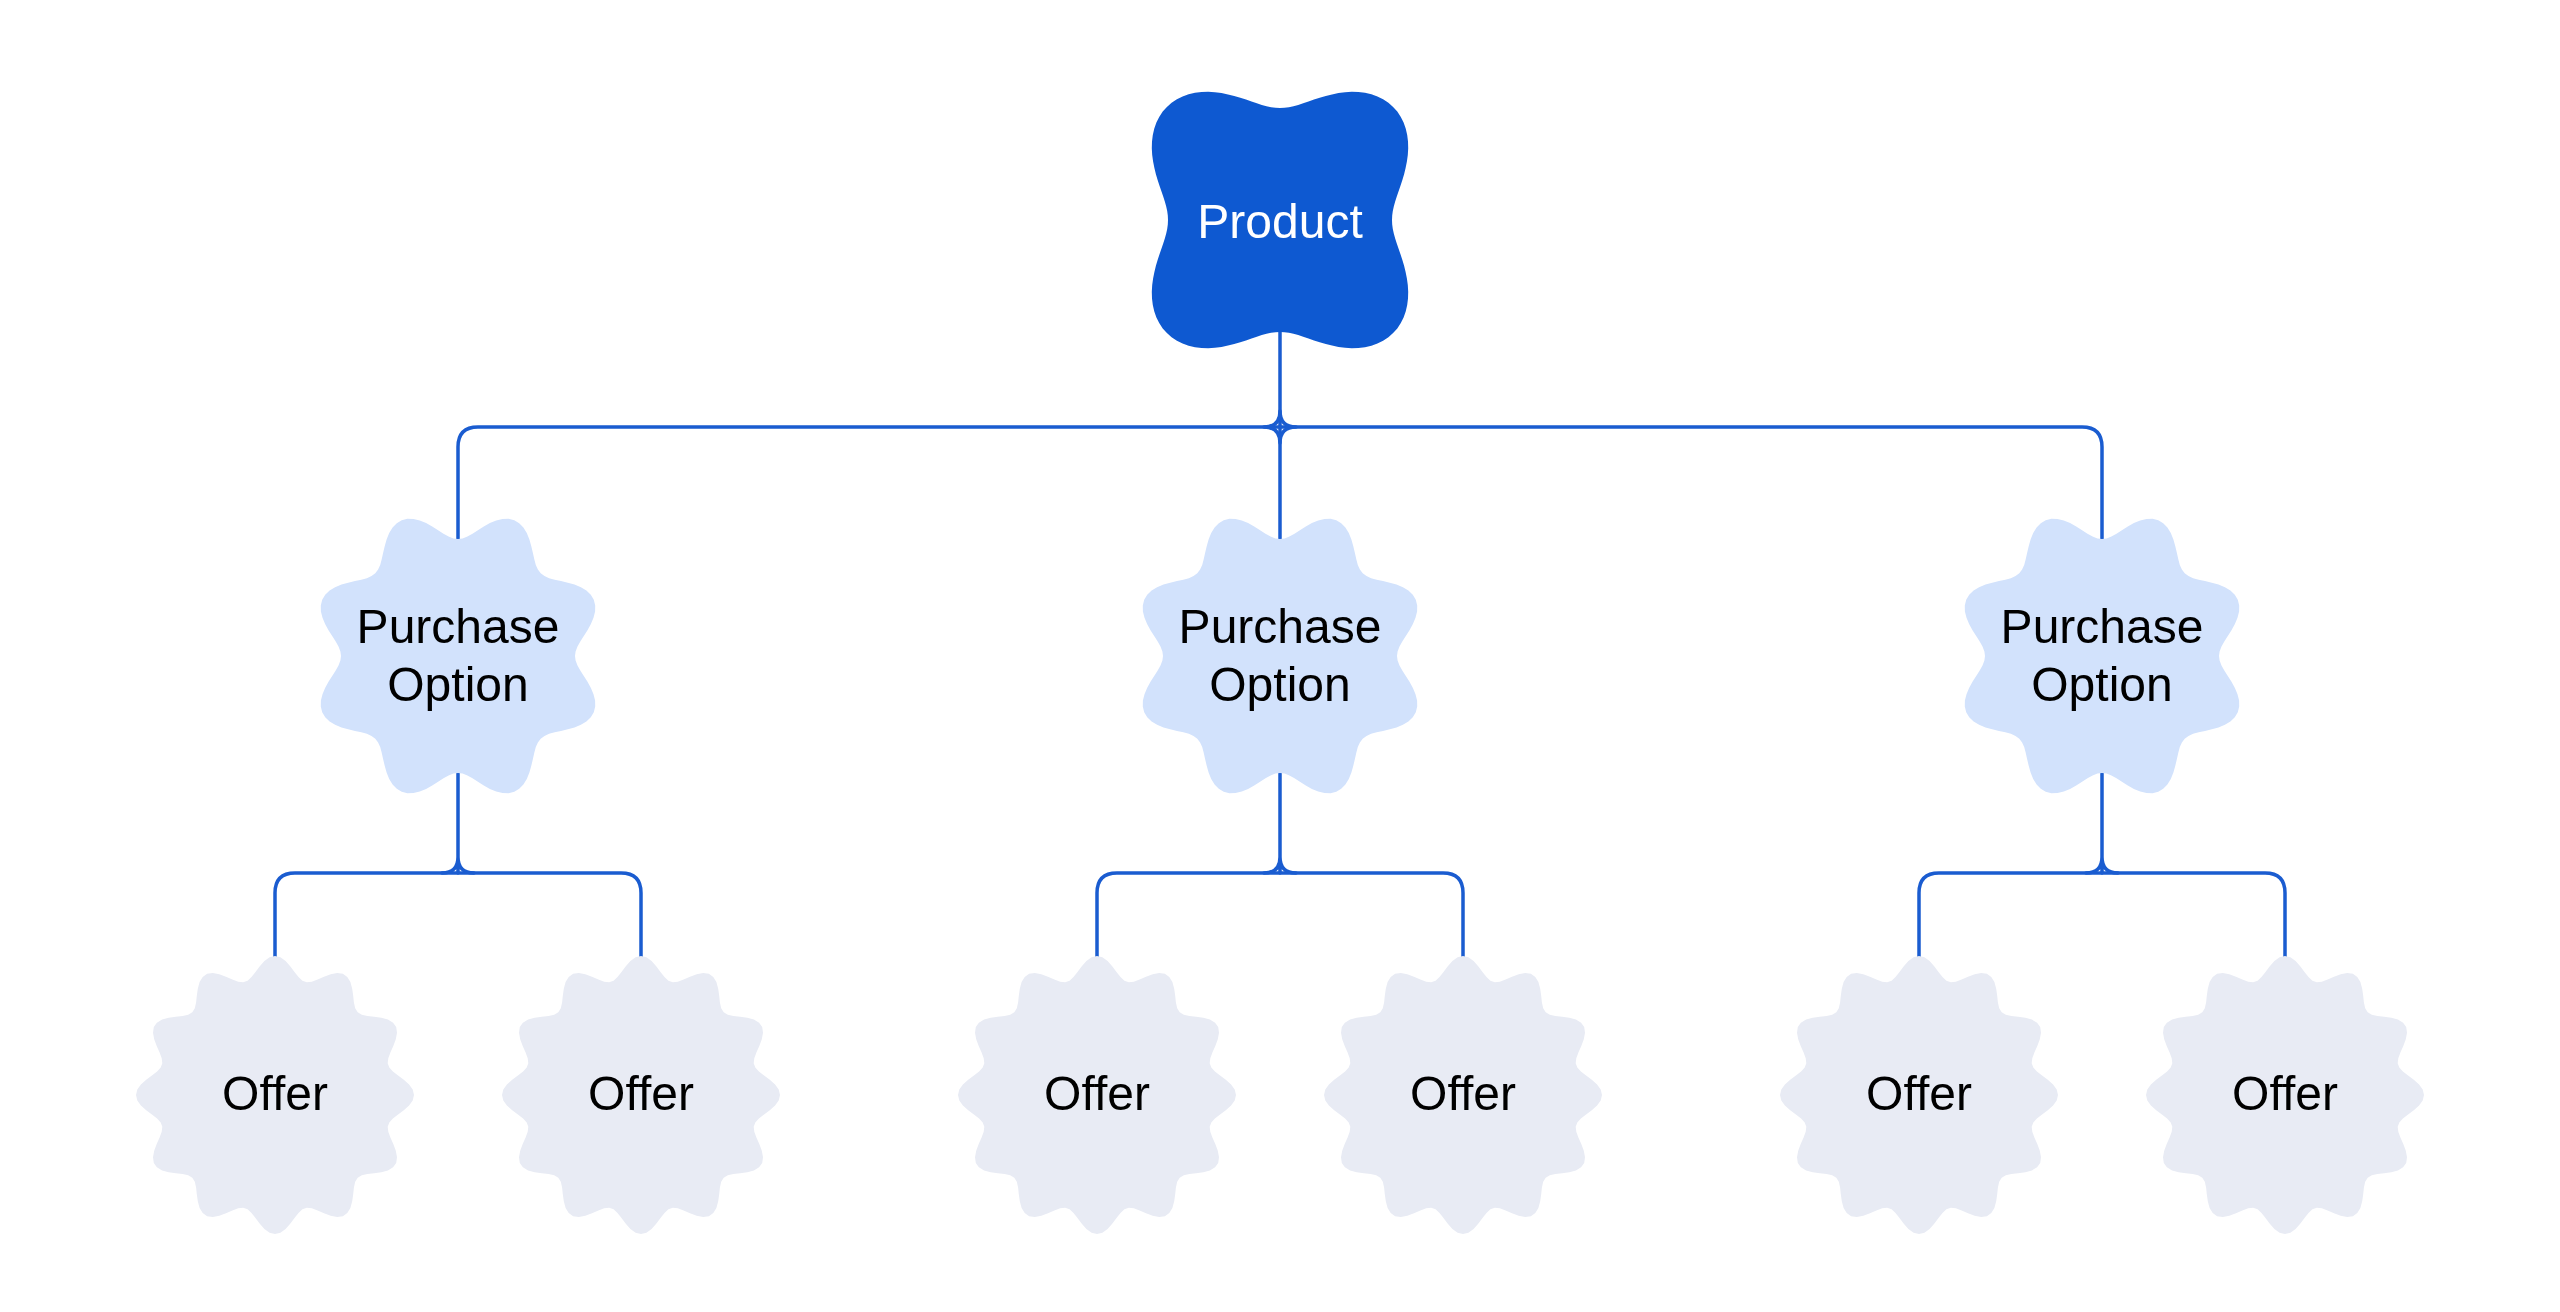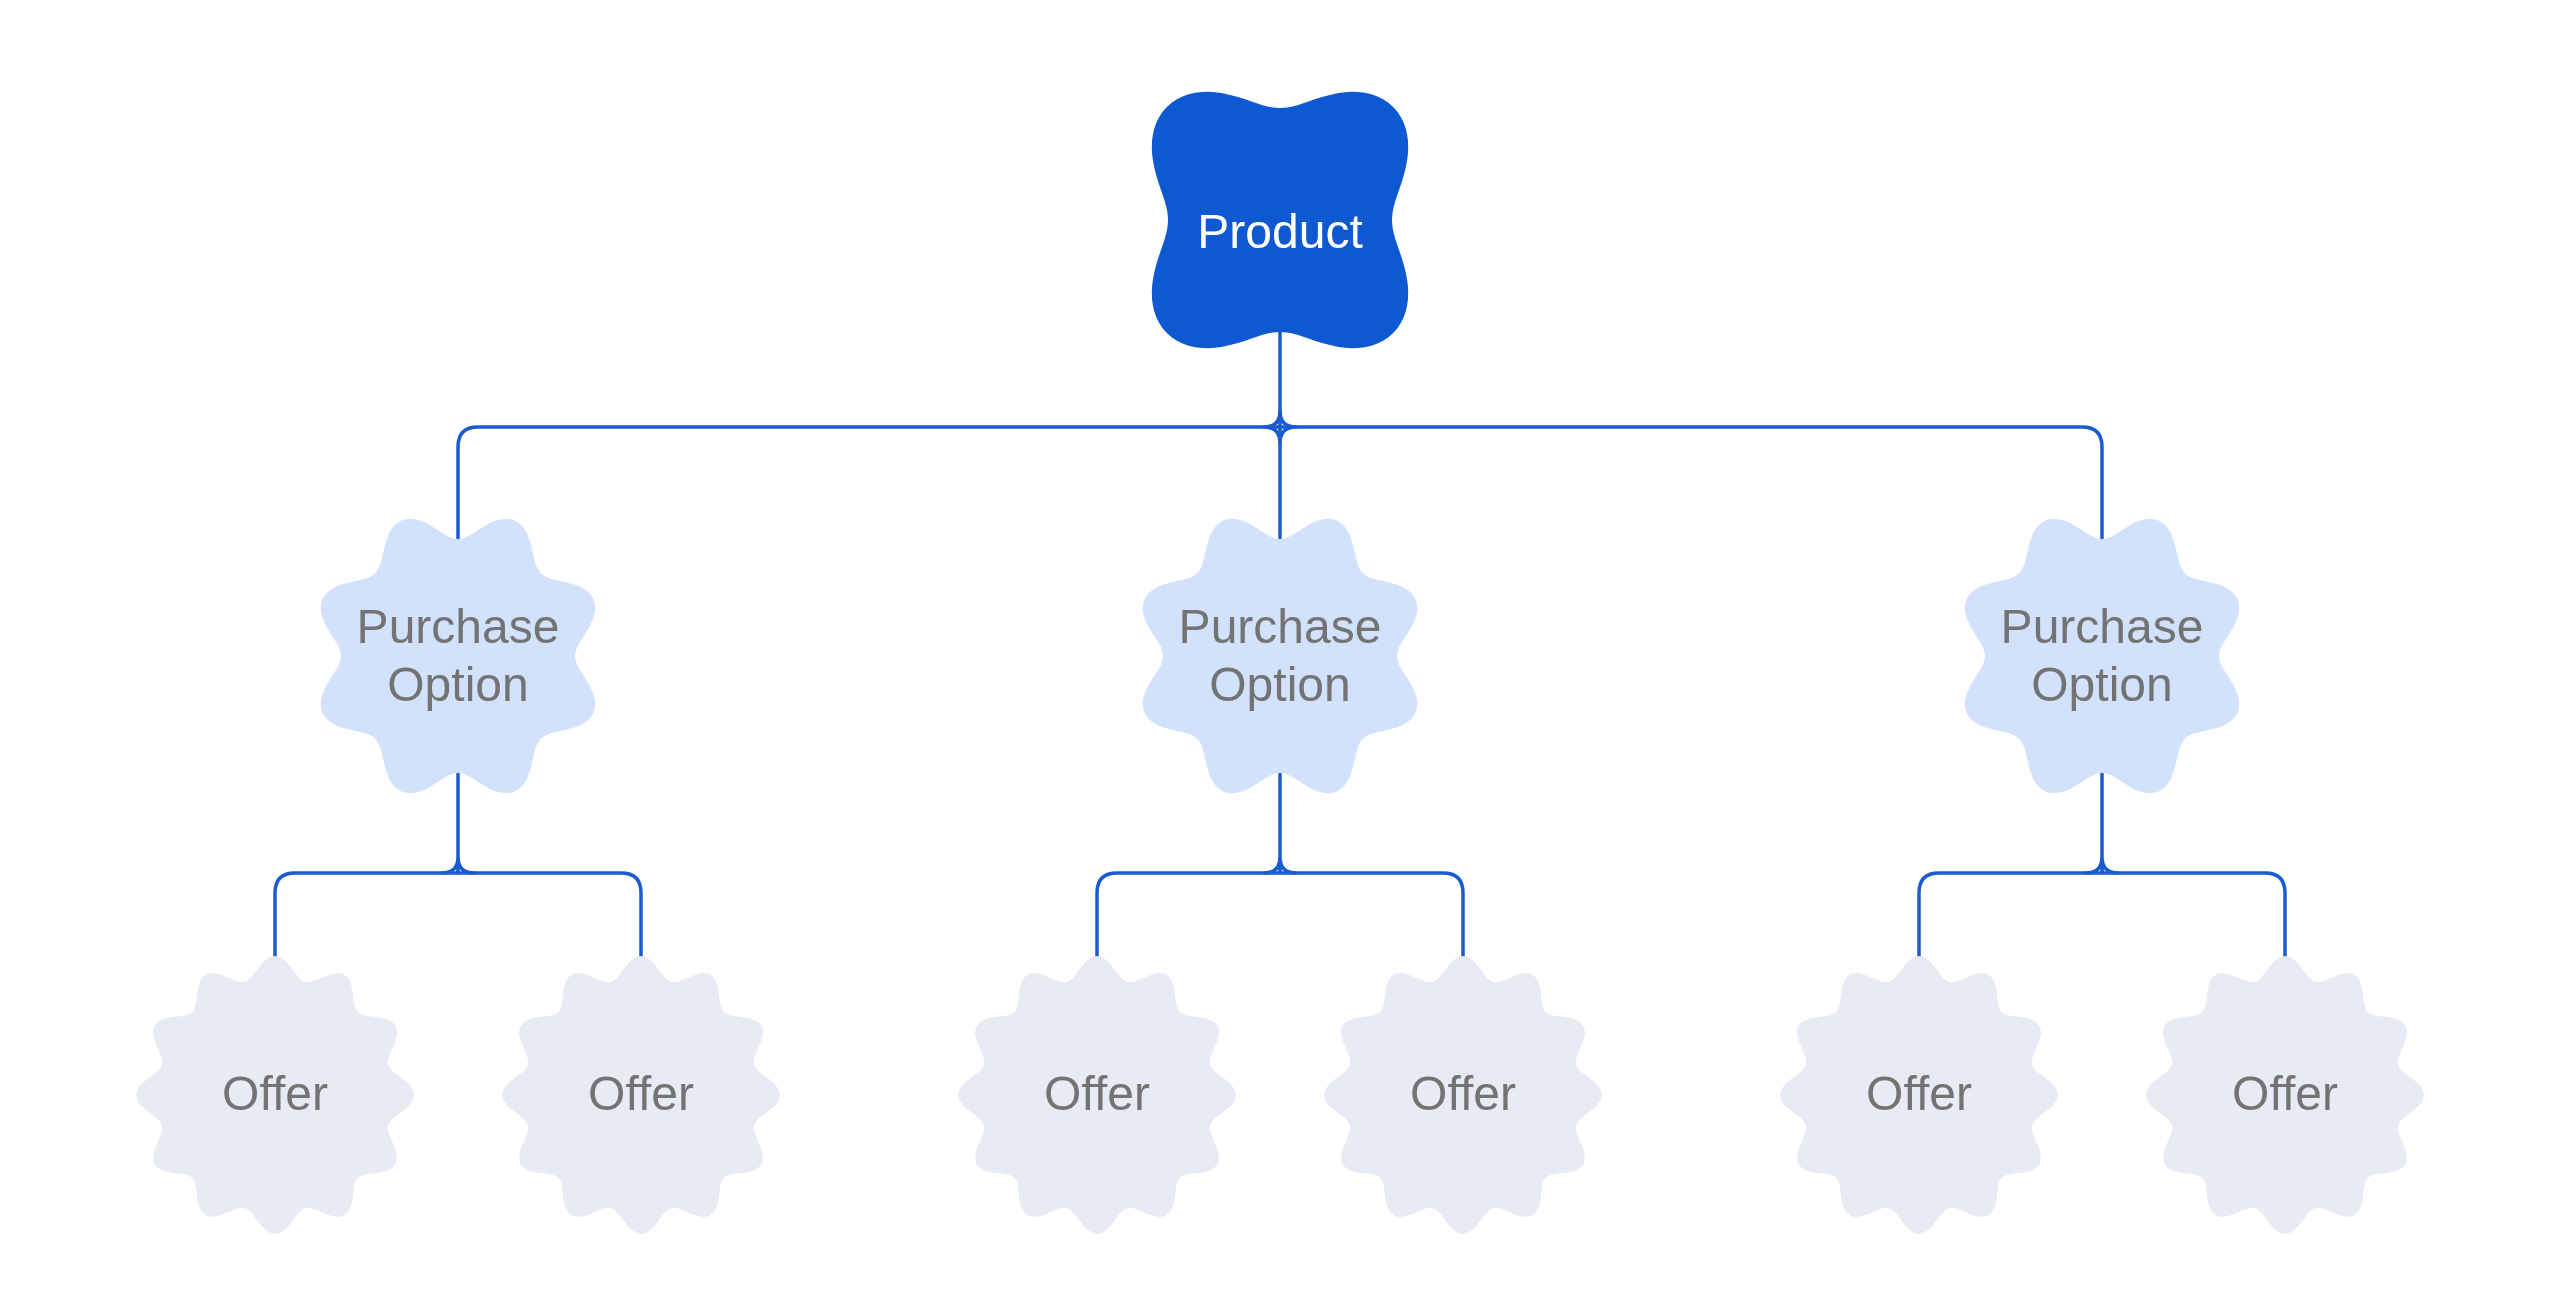--- a/index.html
+++ b/index.html
@@ -15,24 +15,24 @@
   .blob-product{fill:#0e59d1;}
   .blob-po{fill:#d2e2fc;}
   .blob-offer{fill:#e8ebf4;}
   .label{
     position:absolute;
     transform:translate(-50%,-50%);
     text-align:center;
     font-size:48px;
     font-weight:500;
     line-height:1.2;
-    color:#737373;
+    color:#000000;
     white-space:nowrap;
   }
-  .label.product{color:#ffffff;margin-top:10px;}
+  .label.product{color:#ffffff;}
   .label.po{white-space:normal;width:260px;line-height:1.2;}
 </style>
 </head>
 <body>
 
 <div class="canvas">
 
   <svg class="tree" viewBox="0 0 2560 1312" aria-hidden="true">
 
     <g>

